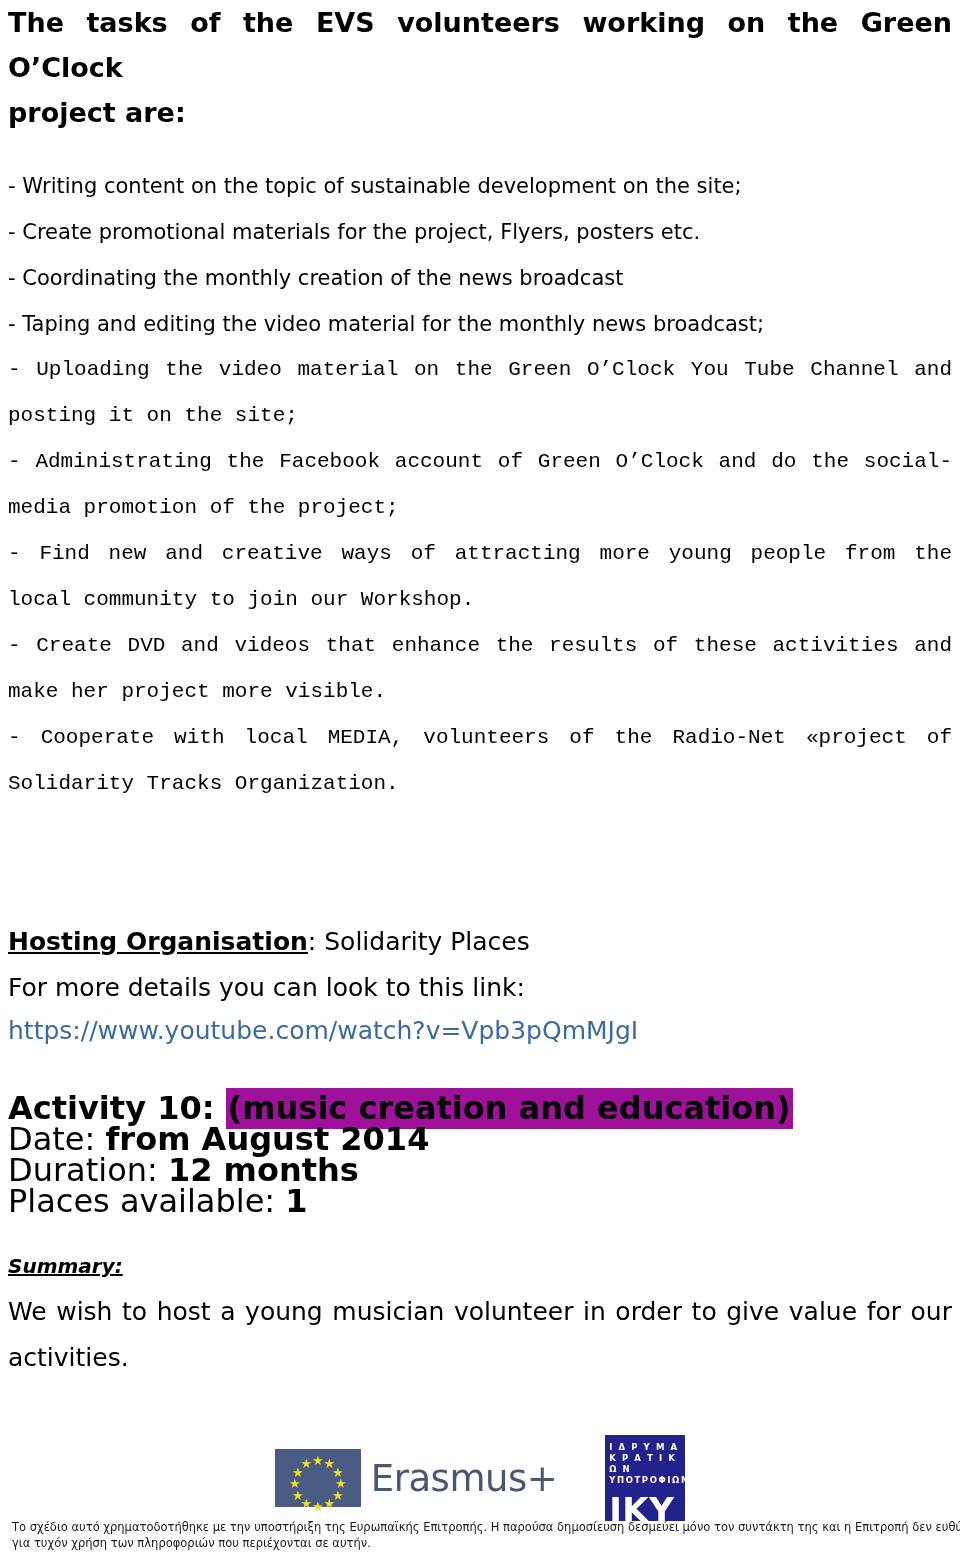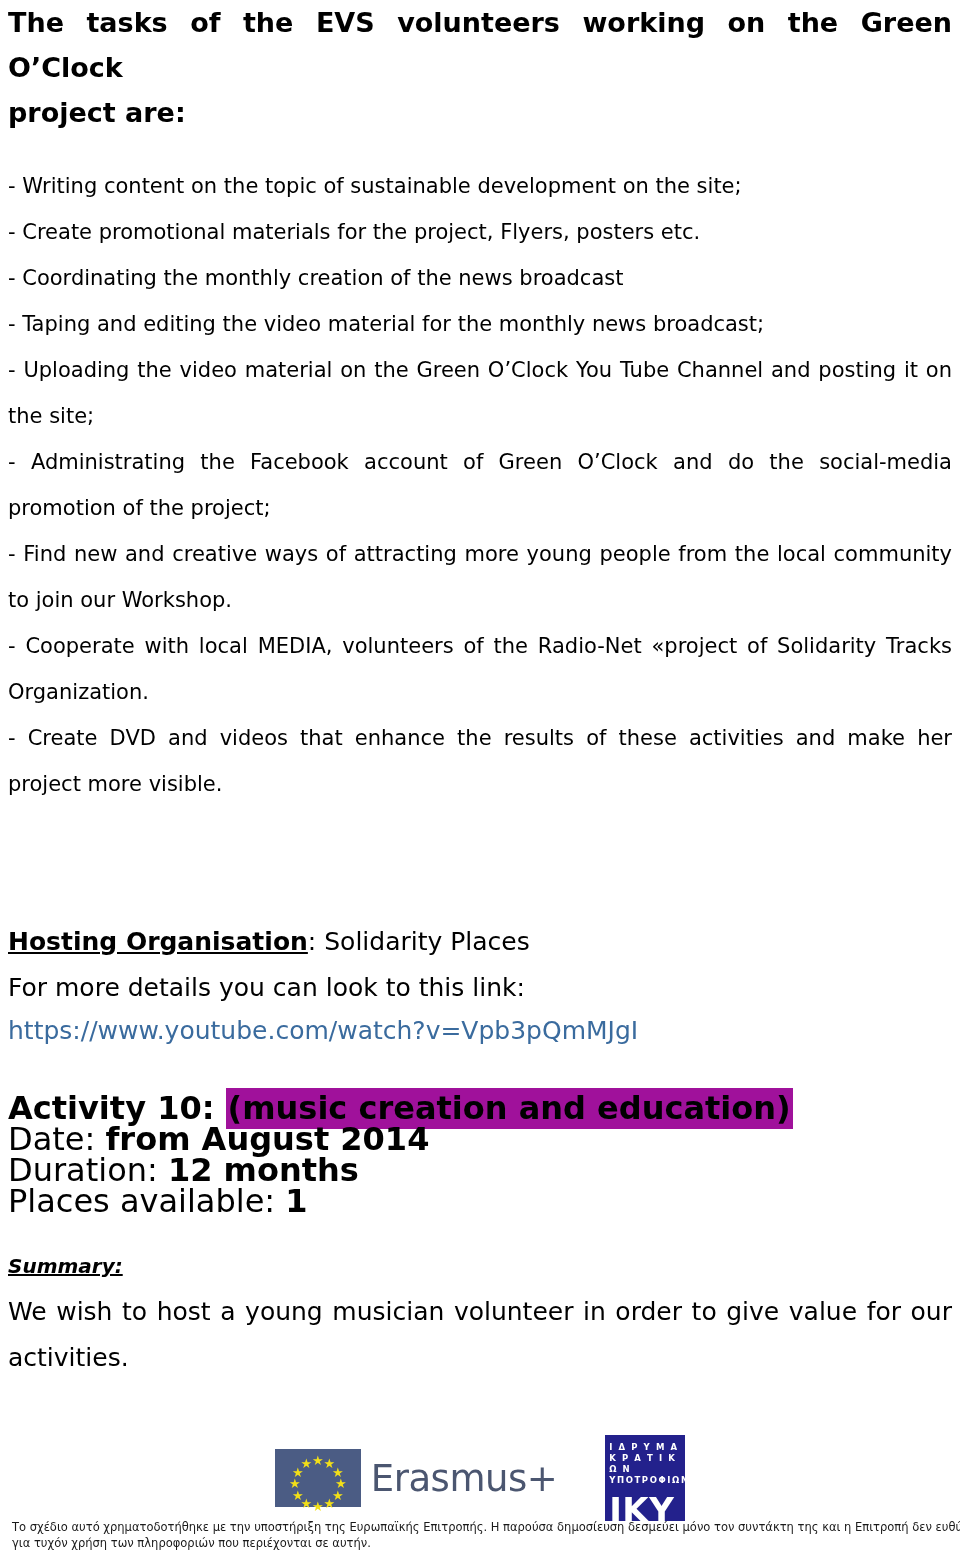--- a/index.html
+++ b/index.html
@@ -58,20 +58,21 @@
     font-size: 21px;
     line-height: 46px;
     text-align: justify;
     text-align-last: left;
     margin: 0;
     padding: 0;
   }
   .tasks li.justify-full {
     text-align: justify;
     text-align-last: left;
+    font-family: Liberation Mono, monospace;
   }
 
   
   .gap-lg { height: 112px; }
 
   .host-line {
     font-size: 25px;
     line-height: 46px;
   }
   .host-label {
@@ -211,22 +212,22 @@
     </h1>
 
     <ul class="tasks">
       <li>- Writing content on the topic of sustainable development on the site;</li>
       <li>- Create promotional materials for the project, Flyers, posters etc.</li>
       <li>- Coordinating the monthly creation of the news broadcast</li>
       <li>- Taping and editing the video material for the monthly news broadcast;</li>
       <li class="justify-full">- Uploading the video material on the Green O’Clock You Tube Channel and posting it on the site;</li>
       <li class="justify-full">- Administrating the Facebook account of Green O’Clock and do the social-media promotion of the project;</li>
       <li class="justify-full">- Find new and creative ways of attracting more young people from the local community to join our Workshop.</li>
+      <li class="justify-full">- Create DVD and videos that enhance the results of these activities and make her project more visible.</li>
       <li class="justify-full">- Cooperate with local MEDIA, volunteers of the Radio-Net «project of Solidarity Tracks Organization.</li>
-      <li class="justify-full">- Create DVD and videos that enhance the results of these activities and make her project more visible.</li>
     </ul>
 
     <div class="gap-lg"></div>
 
     <div class="host-line">
       <span class="host-label">Hosting Organisation</span><span>: </span><span>Solidarity Places</span>
     </div>
 
     <div class="more-details">For more details you can look to this link:</div>
 

